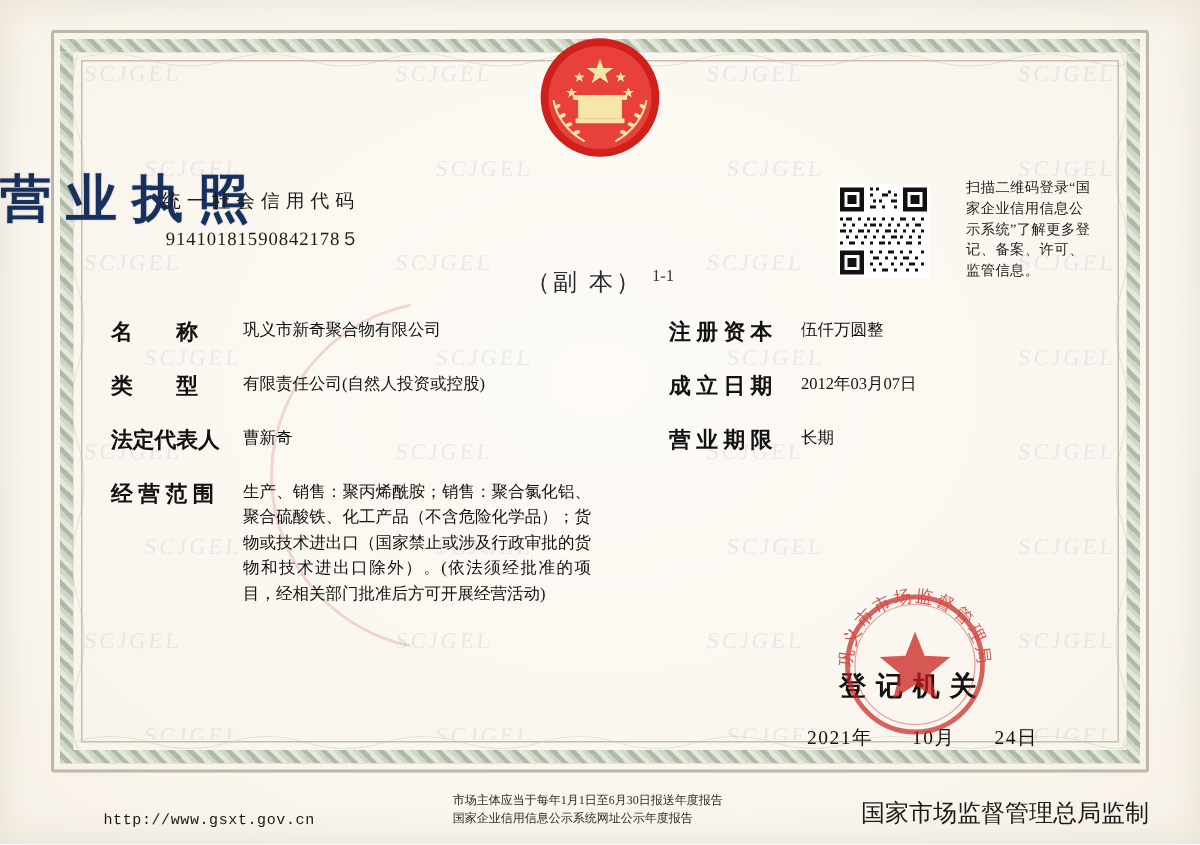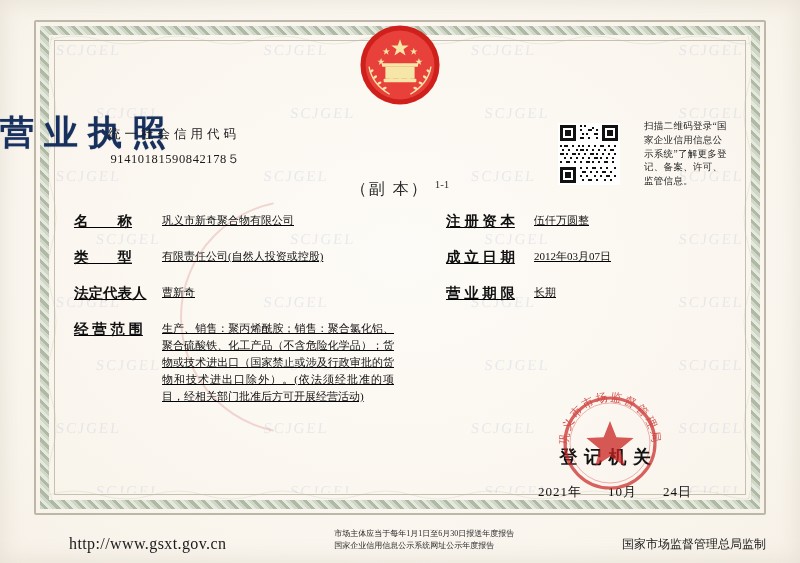--- a/index.html
+++ b/index.html
@@ -165,21 +165,20 @@
   .fields {
     position: absolute;
     left: 74px;
     top: 212px;
     right: 70px;
     display: flex;
     gap: 18px;
   }
   .col {
     flex: 1 1 0;
-    text-decoration: underline;
   }
   .col.right {
     flex: 0 0 284px;
   }
   .field {
     display: flex;
     align-items: flex-start;
     margin-bottom: 17px;
   }
   .f-label {
@@ -262,33 +261,33 @@
     font-family: "Liberation Serif", serif;
     font-size: 10px;
     color: #1a1a1a;
   }
   .footer .left {
     display: flex;
     align-items: baseline;
     gap: 6px;
   }
   .footer .url {
-    font-family: Liberation Serif, serif;
-    font-size: 16px;
+    font-family: Liberation Mono, monospace;
+    font-size: 10px;
     letter-spacing: 0.4px;
     padding-left: 35px;
   }
   .footer .center {
     font-size: 8px;
     line-height: 1.5;
     color: #2a2a2a;
     margin-bottom: 1px;
   }
   .footer .right {
-    font-size: 12px;
+    font-size: 16px;
   }
 </style>
 </head>
 <body>
 
 <div class="license">
 
   <div class="page-edge"></div>
 
   <div class="watermark" id="watermark">

